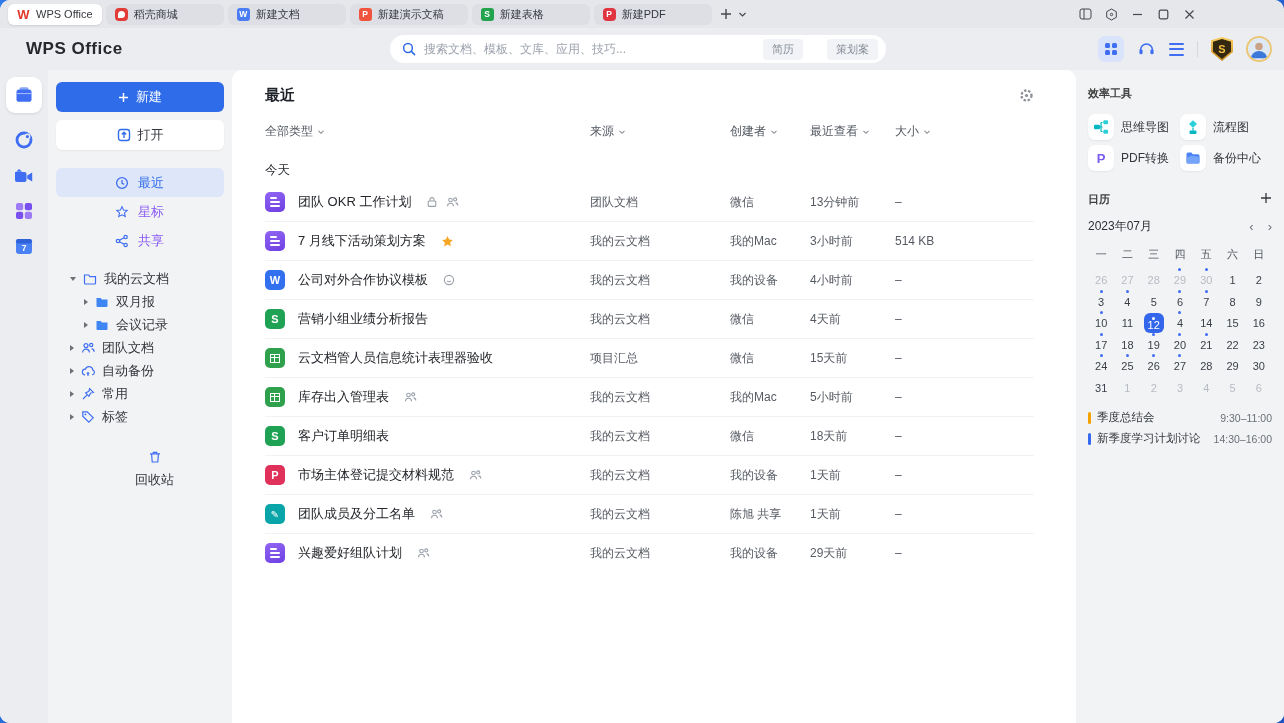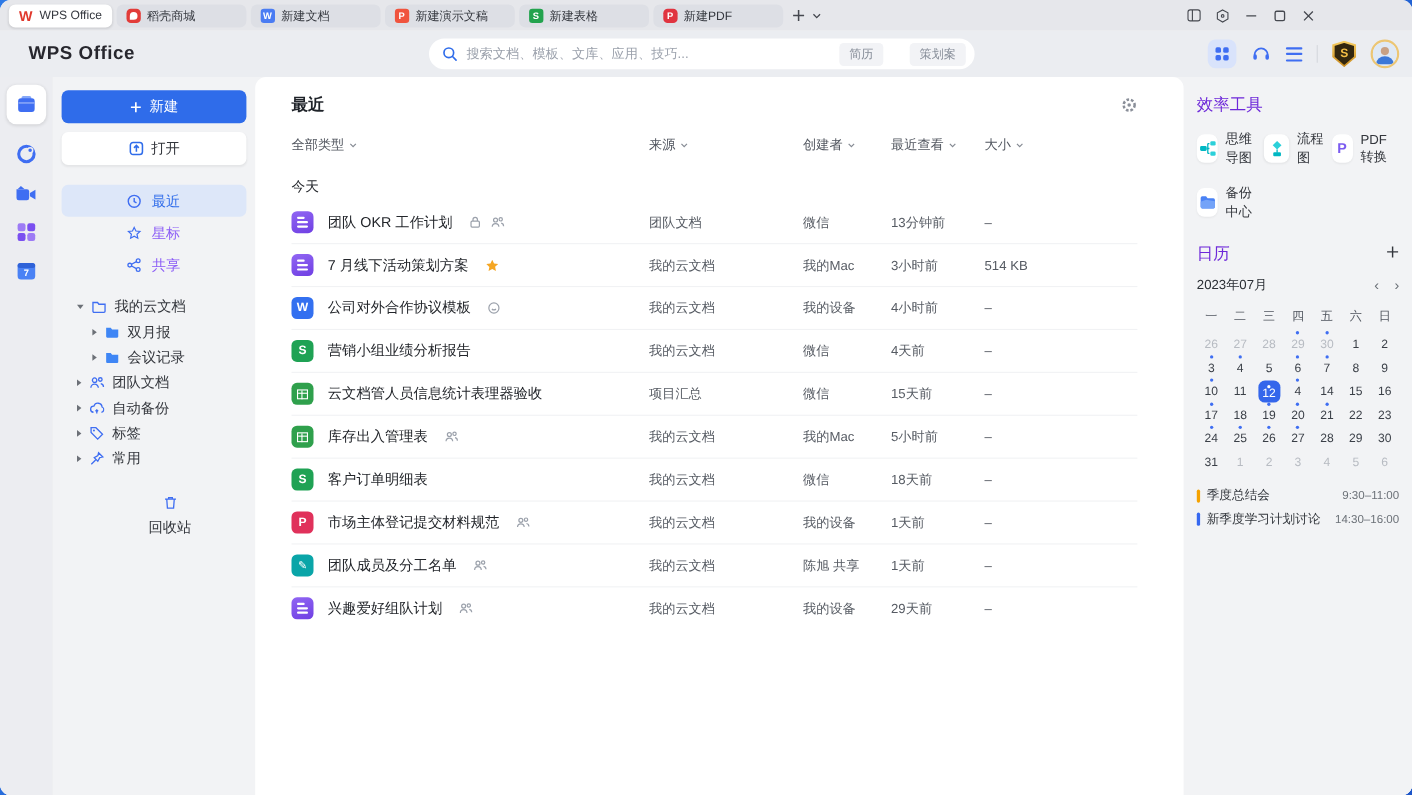--- a/index.html
+++ b/index.html
@@ -95,22 +95,22 @@
   .bars i{width:10px;height:2px;background:#fff;border-radius:1px;}
   .bars i:first-child{width:7px;}
   .gridglyph{width:10px;height:9px;border:1.2px solid #fff;box-sizing:border-box;
     background-image:linear-gradient(#fff,#fff),linear-gradient(#fff,#fff);
     background-size:10px 1.2px,1.2px 9px;background-position:0 2.8px,3.2px 0;background-repeat:no-repeat;}
   .badges{display:flex;align-items:center;gap:8px;margin-left:2px;}
   .badges span{display:flex;}
 
   
   .rp{width:208px;flex:none;background:#f2f3f5;padding:16px 12px 0;box-sizing:border-box;}
-  .rp-title{font-size:15px;font-weight:400;color:#6d28d9;}
-  .tools{display:grid;grid-template-columns:1fr 1fr 1fr;row-gap:15px;margin-top:13px;}
+  .rp-title{font-size:11px;font-weight:700;color:#404040;}
+  .tools{display:grid;grid-template-columns:1fr 1fr;row-gap:5px;margin-top:13px;}
   .tool{display:flex;align-items:center;gap:7px;font-size:12px;color:#33363c;cursor:pointer;}
   .tool-ic{width:26px;height:26px;background:#fff;border-radius:7px;box-shadow:0 1px 2px rgba(0,0,0,.06);display:flex;align-items:center;justify-content:center;}
   .cal{margin-top:20px;}
   .cal-head{display:flex;align-items:center;justify-content:space-between;}
   .cal-add{border:none;background:transparent;font-size:16px;color:#33363c;padding:0;cursor:pointer;line-height:1;}
   .cal-month-row{display:flex;align-items:center;justify-content:space-between;margin-top:11px;font-size:12px;color:#2b2f35;}
   .cal-nav{display:flex;gap:14px;}
   .cal-nav button{border:none;background:transparent;padding:0;color:#6b7077;font-size:13px;cursor:pointer;line-height:1;}
   .weekdays,.dgrid{display:grid;grid-template-columns:repeat(7,1fr);}
   .weekdays{margin-top:12px;font-size:11px;color:#51565f;text-align:center;}
@@ -392,34 +392,34 @@
                 <path d="M4 10.8a2.8 2.8 0 1 1 .4-5.6A3.8 3.8 0 0 1 11.8 6a2.5 2.5 0 0 1-.6 4.8"></path>
                 <path d="M7 12V8.6M5.8 9.8L7 8.6l1.2 1.2"></path>
               </svg>
             </span>
             <span>自动备份</span>
           </div>
           <div class="tree-row">
             <span class="caret right"></span>
             <span class="tico">
               <svg width="14" height="14" viewBox="0 0 14 14" fill="none" stroke="#3f6ef2" stroke-width="1.2">
-                <path d="M1.8 6.2V1.8h4.4l6 6-4.4 4.4z"></path>
-                <circle cx="4.4" cy="4.4" r=".9" fill="#3f6ef2" stroke="none"></circle>
-              </svg>
-            </span>
-            <span>标签</span>
+                <path d="M8.6 1.6l3.8 3.8-2.7.6-1.8 3.3L4.7 6l3.3-1.8zM5.9 8.1L2 12"></path>
+              </svg>
+            </span>
+            <span>常用</span>
           </div>
           <div class="tree-row">
             <span class="caret right"></span>
             <span class="tico">
               <svg width="14" height="14" viewBox="0 0 14 14" fill="none" stroke="#3f6ef2" stroke-width="1.2">
-                <path d="M8.6 1.6l3.8 3.8-2.7.6-1.8 3.3L4.7 6l3.3-1.8zM5.9 8.1L2 12"></path>
-              </svg>
-            </span>
-            <span>常用</span>
+                <path d="M1.8 6.2V1.8h4.4l6 6-4.4 4.4z"></path>
+                <circle cx="4.4" cy="4.4" r=".9" fill="#3f6ef2" stroke="none"></circle>
+              </svg>
+            </span>
+            <span>标签</span>
           </div>
         </div>
       <div class="trash-row">
         <span class="tico">
             <svg width="14" height="14" viewBox="0 0 14 14" fill="none" stroke="#3f6ef2" stroke-width="1.2">
               <path d="M2 3.8h10M5.3 3.8V2.4h3.4v1.4M3.6 3.8l.6 8.2h5.6l.6-8.2"></path>
             </svg>
           </span>
         <span>回收站</span>
       </div>

